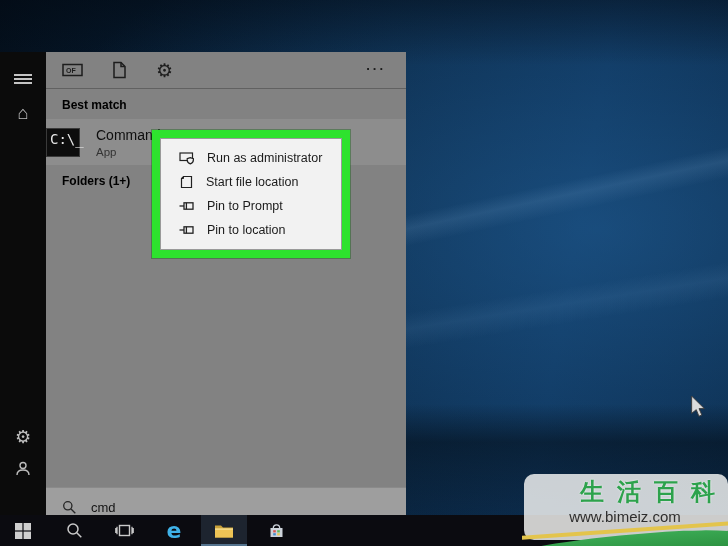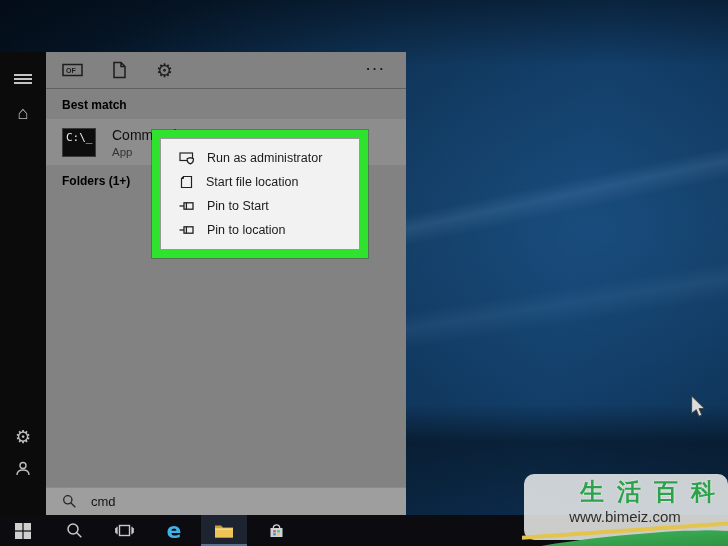--- a/index.html
+++ b/index.html
@@ -24,32 +24,32 @@
   
   .panel { position:absolute; left:46px; top:52px; width:360px; height:463px; background:#828282; z-index:2; }
   .filter-bar { position:relative; height:37px; border-bottom:1px solid rgba(0,0,0,0.25); display:flex; align-items:center; }
   .filter-icon { margin-left:17px; width:30px; display:flex; justify-content:flex-start; color:#1d1d1d; }
   .filter-icon:first-child { margin-left:16px; }
   .filter-doc { margin-left:19px; }
   .filter-gear { margin-left:15px; font-size:19px; color:#1d1d1d; }
   .more-dots { position:absolute; right:20px; top:6px; font-weight:bold; color:#1a1a1a; letter-spacing:3px; font-size:13px; }
   .section-h { padding:9px 0 7px 16px; font-size:12px; font-weight:bold; color:#000000; }
   .best-row { position:relative; height:46px; background:#8d8d8d; display:flex; align-items:center; }
-  .cmd-ico { width:34px; height:29px; margin-left:16px; background:#0d0d0d; border:1px solid #3a3a3a;
-    color:#e8e8e8; font-family:"DejaVu Sans Mono", monospace; font-size:11px; padding:2px 0 0 3px; }
+  .cmd-ico { width:34px; height:29px; background:#0d0d0d; border:1px solid #3a3a3a;
+    color:#e8e8e8; font-family:"DejaVu Sans Mono", monospace; font-size:14px; padding:2px 0 0 3px; }
   .best-texts { margin-left:16px; }
   .best-title { font-size:14px; color:#0e0e0e; }
   .best-sub { font-size:11.5px; color:#333; margin-top:3px; }
   .searchbar { position:absolute; left:0; bottom:0; width:360px; height:28px; background:#9e9e9e;
-    display:flex; align-items:center; border-top:1px solid rgba(0,0,0,0.12); }
+    display:flex; align-items:flex-end; border-top:1px solid rgba(0,0,0,0.12); }
   .searchbar svg { margin-left:16px; }
   .search-val { margin-left:14px; font-size:13px; color:#141414; }
 
   
-  .ctx-frame { position:absolute; left:152px; top:130px; width:216px; height:128px;
+  .ctx-frame { position:absolute; left:152px; top:130px; width:198px; height:128px;
     border:8px solid #2ee22e; background:#2ee22e; z-index:5; box-shadow:0 0 0 1px rgba(0,90,0,0.35); }
   .ctx-menu { width:100%; height:100%; background:#f2f2f2; border:1px solid #9a9a9a; padding:7px 0; }
   .ctx-item { height:24px; display:flex; align-items:center; padding-left:18px; }
   .ctx-item svg { flex:0 0 auto; }
   .ctx-label { margin-left:12px; font-size:12.5px; color:#1b1b1b; }
 
   
   .taskbar { position:absolute; left:0; bottom:0; width:728px; height:31px; background:#0b0b10; z-index:4; display:flex; align-items:center; }
   .tb-btn { width:46px; height:31px; display:flex; align-items:center; justify-content:center; }
   .tb-btn.active { background:rgba(110,150,190,0.18); box-shadow:inset 0 -2px 0 rgba(130,180,220,0.55); }
@@ -154,21 +154,21 @@
         </svg>
         <span class="ctx-label">Start file location</span>
       </div>
 
       <div class="ctx-item">
         <svg width="16" height="16" viewBox="0 0 16 16">
           <line x1="0.5" y1="8" x2="5" y2="8" stroke="#222" stroke-width="1.3"></line>
           <rect x="5" y="4.8" width="9" height="6.4" fill="none" stroke="#222" stroke-width="1.3"></rect>
           <line x1="7.4" y1="4.8" x2="7.4" y2="11.2" stroke="#222" stroke-width="1.3"></line>
         </svg>
-        <span class="ctx-label">Pin to Start</span>
+        <span class="ctx-label">Pin to Prompt</span>
       </div>
 
       <div class="ctx-item">
         <svg width="16" height="16" viewBox="0 0 16 16">
           <line x1="0.5" y1="8" x2="5" y2="8" stroke="#222" stroke-width="1.3"></line>
           <rect x="5" y="4.8" width="9" height="6.4" fill="none" stroke="#222" stroke-width="1.3"></rect>
           <line x1="7.4" y1="4.8" x2="7.4" y2="11.2" stroke="#222" stroke-width="1.3"></line>
         </svg>
         <span class="ctx-label">Pin to location</span>
       </div>

